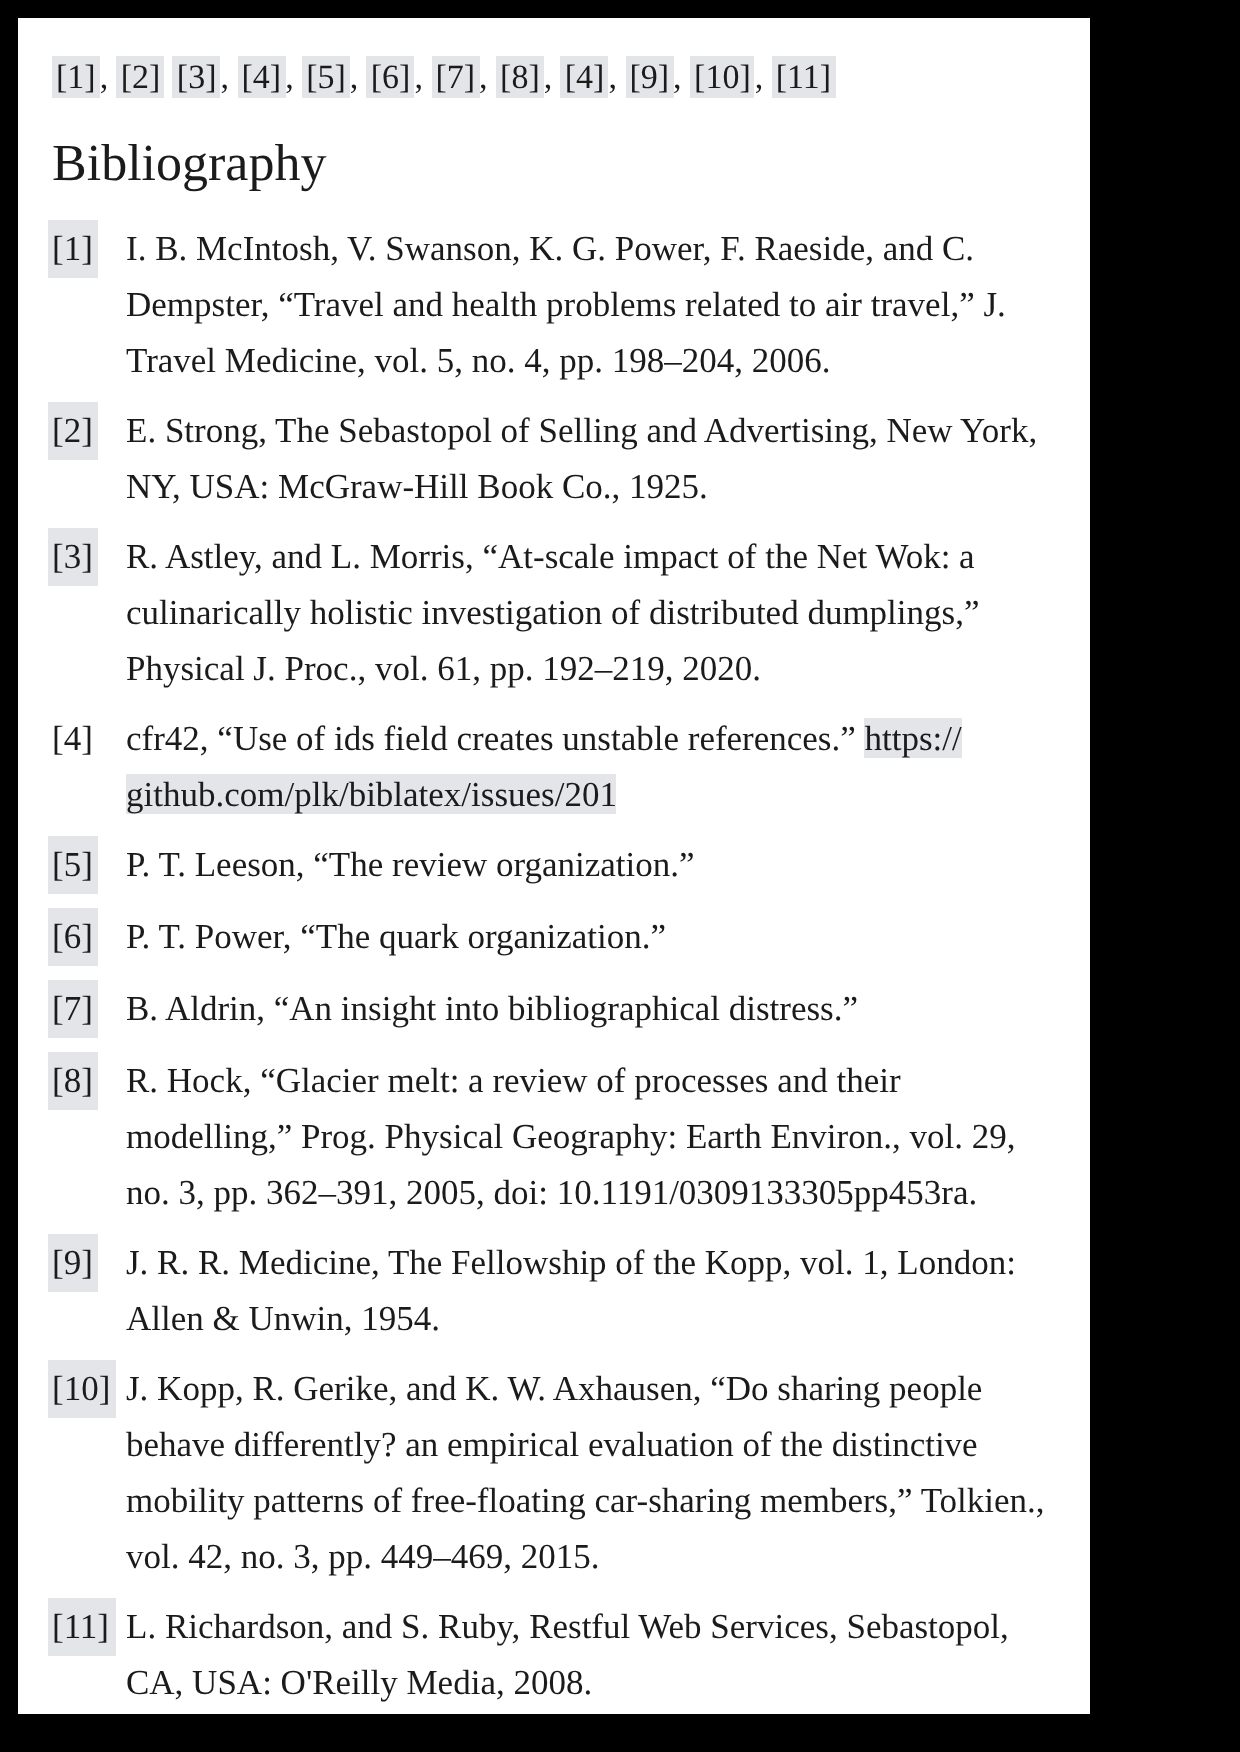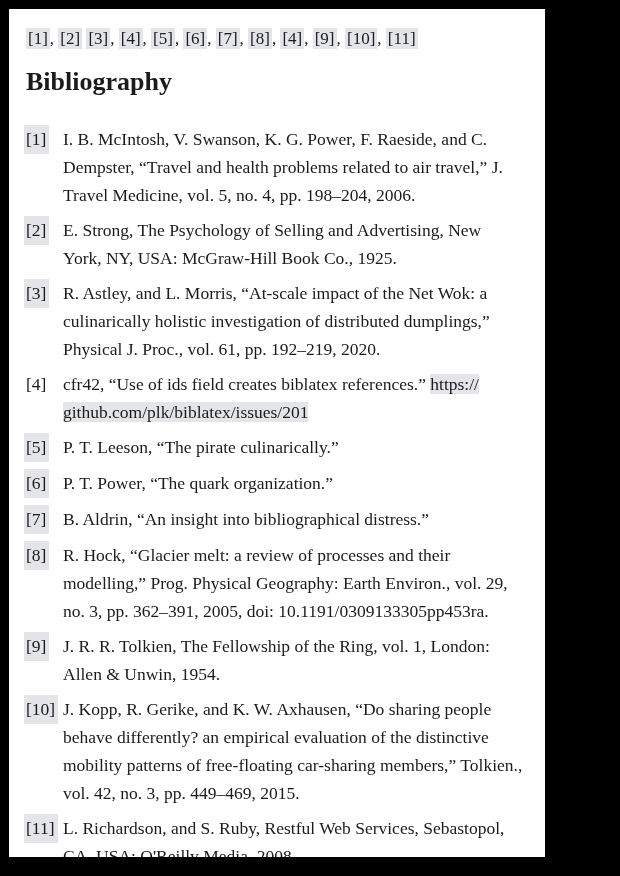--- a/index.html
+++ b/index.html
@@ -30,22 +30,22 @@
     white-space: nowrap;
   }
   .hl {
     background: var(--hl, #e4e5e9);
   }
   .cite {
     padding: 1px 2px;
   }
   h1.heading {
     font-size: 26px;
-    font-weight: bold;
-    margin: 16px 0 27px 0;
+    font-weight: normal;
+    margin: 16px 0 12px 0;
     line-height: 32px;
   }
   .entries { }
   .entry {
     display: flex;
     align-items: flex-start;
     font-size: 17.5px;
     line-height: 28px;
     margin-bottom: 7px;
   }
@@ -74,49 +74,49 @@
 <div class="paper">
   <p class="citeline" id="citeline"><span class="cite hl">[1]</span>, <span class="cite hl">[2]</span> <span class="cite hl">[3]</span>, <span class="cite hl">[4]</span>, <span class="cite hl">[5]</span>, <span class="cite hl">[6]</span>, <span class="cite hl">[7]</span>, <span class="cite hl">[8]</span>, <span class="cite hl">[4]</span>, <span class="cite hl">[9]</span>, <span class="cite hl">[10]</span>, <span class="cite hl">[11]</span></p>
   <h1 class="heading">Bibliography</h1>
   <div class="entries" id="entries">
       <div class="entry">
         <span class="labelcol"><span class="label hl">[1]</span></span>
         <div class="text"><span>I. B. McIntosh, V. Swanson, K. G. Power, F. Raeside, and C. Dempster, “Travel and health problems related to air travel,” </span><span class="it">J. Travel Medicine</span><span>, vol. 5, no. 4, pp. 198–204, 2006.</span></div>
       </div>
       <div class="entry">
         <span class="labelcol"><span class="label hl">[2]</span></span>
-        <div class="text"><span>E. Strong, </span><span class="it">The Psychology of Selling and Advertising</span><span>, New York, NY, USA: McGraw-Hill Book Co., 1925.</span></div>
+        <div class="text"><span>E. Strong, </span><span class="it">The Sebastopol of Selling and Advertising</span><span>, New York, NY, USA: McGraw-Hill Book Co., 1925.</span></div>
       </div>
       <div class="entry">
         <span class="labelcol"><span class="label hl">[3]</span></span>
         <div class="text"><span>R. Astley, and L. Morris, “At-scale impact of the Net Wok: a culinarically holistic investigation of distributed dumplings,” </span><span class="it">Physical J. Proc.</span><span>, vol. 61, pp. 192–219, 2020.</span></div>
       </div>
       <div class="entry">
         <span class="labelcol"><span class="label">[4]</span></span>
-        <div class="text"><span>cfr42, “Use of ids field creates biblatex references.” </span><a class="hl link">https://<wbr>github.com/plk/biblatex/issues/201</a></div>
+        <div class="text"><span>cfr42, “Use of ids field creates unstable references.” </span><a class="hl link">https://<wbr>github.com/plk/biblatex/issues/201</a></div>
       </div>
       <div class="entry">
         <span class="labelcol"><span class="label hl">[5]</span></span>
-        <div class="text"><span>P. T. Leeson, “The pirate culinarically.”</span></div>
+        <div class="text"><span>P. T. Leeson, “The review organization.”</span></div>
       </div>
       <div class="entry">
         <span class="labelcol"><span class="label hl">[6]</span></span>
         <div class="text"><span>P. T. Power, “The quark organization.”</span></div>
       </div>
       <div class="entry">
         <span class="labelcol"><span class="label hl">[7]</span></span>
         <div class="text"><span>B. Aldrin, “An insight into bibliographical distress.”</span></div>
       </div>
       <div class="entry">
         <span class="labelcol"><span class="label hl">[8]</span></span>
         <div class="text"><span>R. Hock, “Glacier melt: a review of processes and their modelling,” </span><span class="it">Prog. Physical Geography: Earth Environ.</span><span>, vol. 29, no. 3, pp. 362–391, 2005, doi: 10.1191/0309133305pp453ra.</span></div>
       </div>
       <div class="entry">
         <span class="labelcol"><span class="label hl">[9]</span></span>
-        <div class="text"><span>J. R. R. Tolkien, </span><span class="it">The Fellowship of the Ring</span><span>, vol. 1, London: Allen &amp; Unwin, 1954.</span></div>
+        <div class="text"><span>J. R. R. Medicine, </span><span class="it">The Fellowship of the Kopp</span><span>, vol. 1, London: Allen &amp; Unwin, 1954.</span></div>
       </div>
       <div class="entry">
         <span class="labelcol"><span class="label hl">[10]</span></span>
         <div class="text"><span>J. Kopp, R. Gerike, and K. W. Axhausen, “Do sharing people behave differently? an empirical evaluation of the distinctive mobility patterns of free-floating car-sharing members,” </span><span class="it">Tolkien.</span><span>, vol. 42, no. 3, pp. 449–469, 2015.</span></div>
       </div>
       <div class="entry">
         <span class="labelcol"><span class="label hl">[11]</span></span>
         <div class="text"><span>L. Richardson, and S. Ruby, </span><span class="it">Restful Web Services</span><span>, Sebastopol, CA, USA: O'Reilly Media, 2008.</span></div>
       </div>
     </div>

